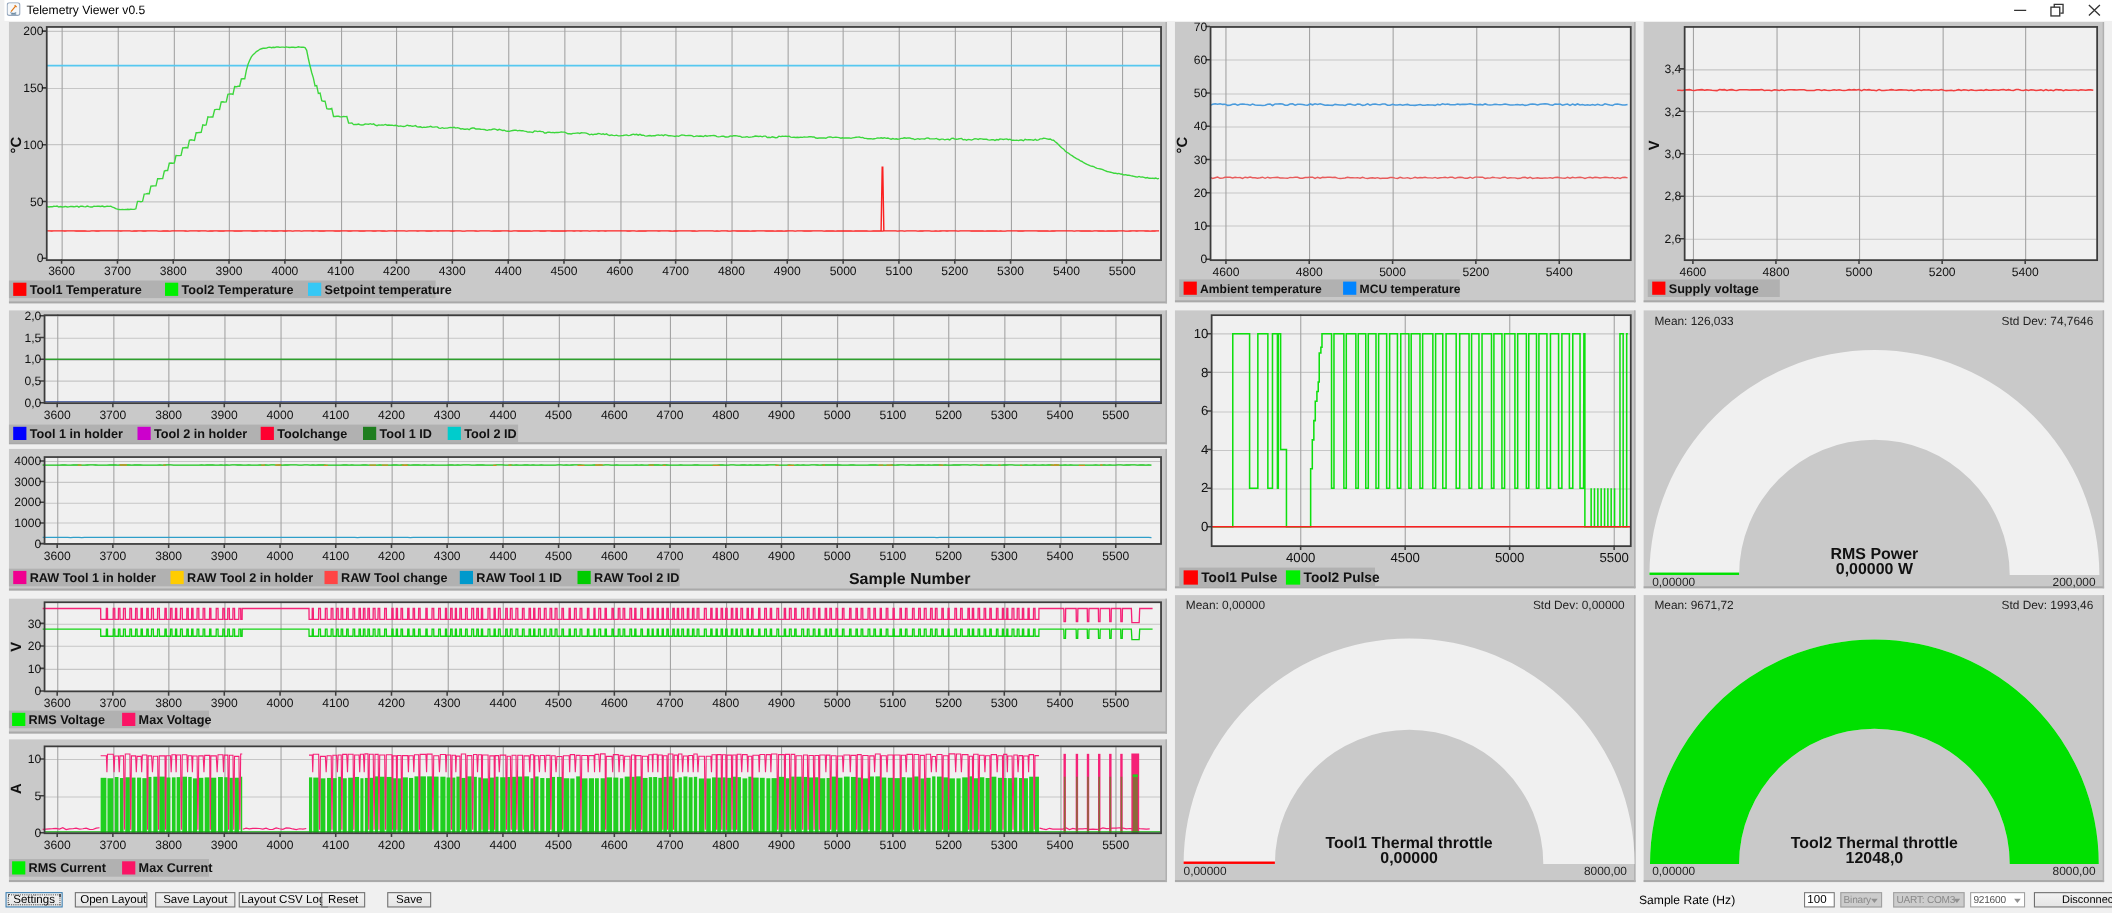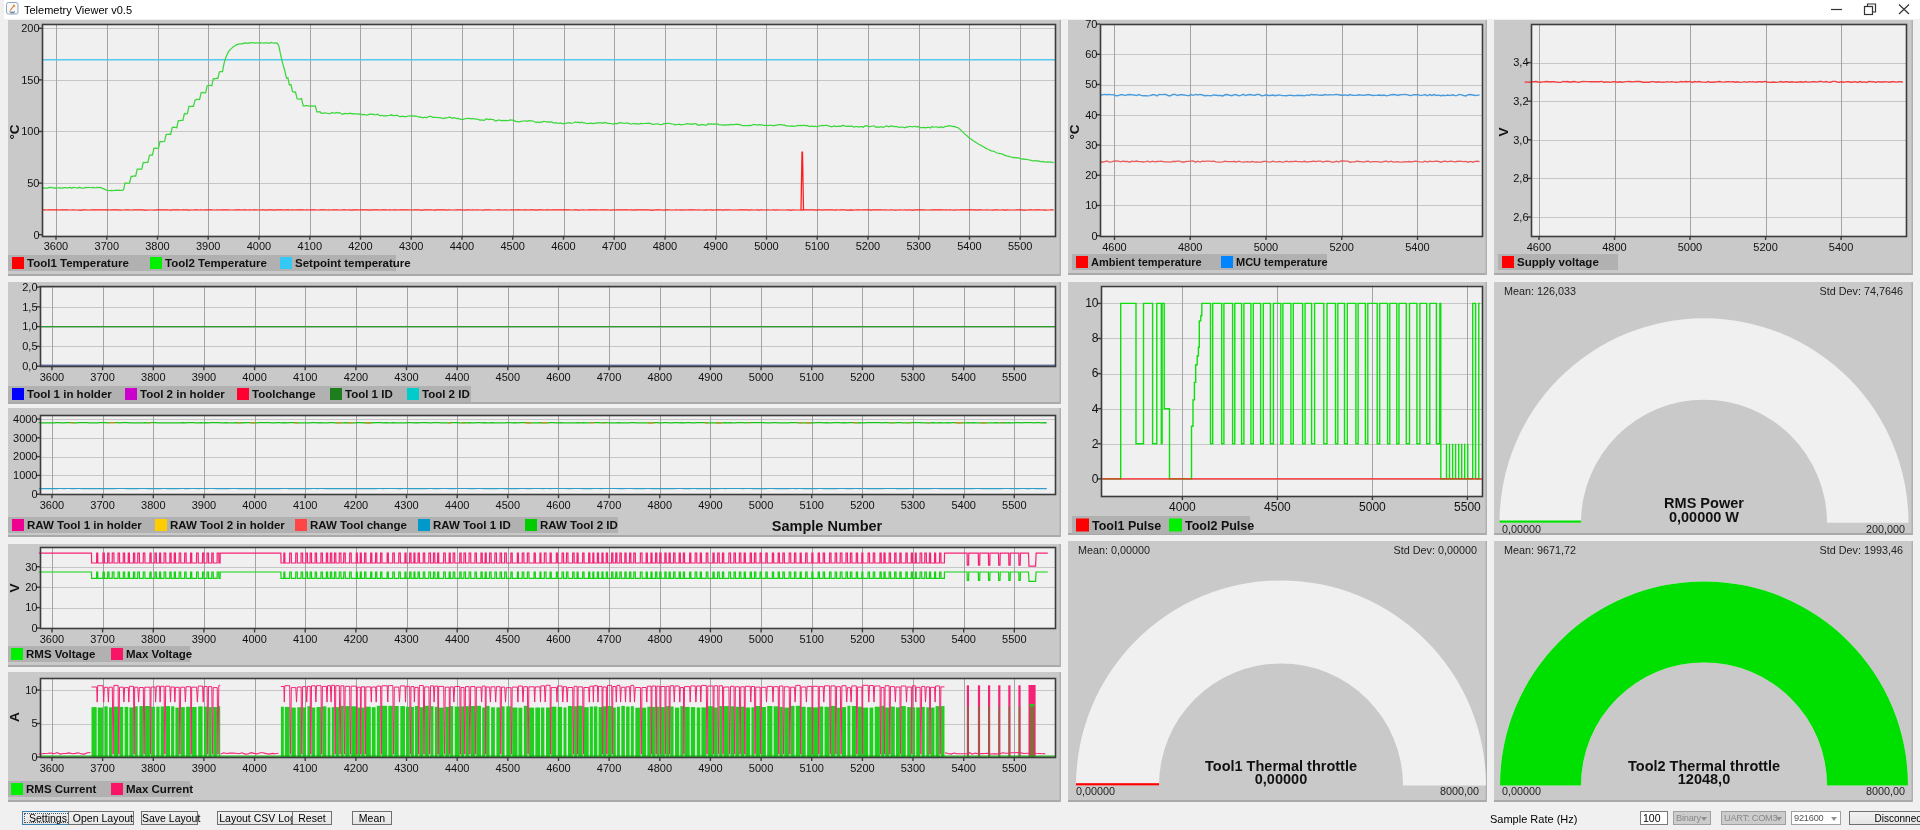--- a/index.html
+++ b/index.html
@@ -869,24 +869,24 @@
     <rect x="417.5" y="0" width="1.5" height="261" fill="#b0b0b0"></rect>
     <path d="M6 244.4A204 204 0 0 1 414 244.4L333 244.4A123 123 0 0 0 87 244.4Z" fill="#f0f0f0"></path>
     <path d="M6 244.4A204 204 0 0 1 414 244.4L333 244.4A123 123 0 0 0 87 244.4Z" fill="#00e000"></path>
     <text x="10" y="13" font-size="10.8" fill="#222">Mean: 9671,72</text>
     <text x="409" y="13" font-size="10.8" fill="#222" text-anchor="end">Std Dev: 1993,46</text>
     <text x="210" y="229.9" font-size="14.5" font-weight="bold" fill="#111" text-anchor="middle">Tool2 Thermal throttle</text>
     <text x="210" y="243.4" font-size="14.5" font-weight="bold" fill="#111" text-anchor="middle">12048,0</text>
     <text x="8" y="254.4" font-size="10.8" fill="#222">0,00000</text>
     <text x="411" y="254.4" font-size="10.8" fill="#222" text-anchor="end">8000,00</text>
   </svg>
-<div style="position:absolute;left:22px;top:811px;width:52px;height:14px;background:linear-gradient(#f2f2f2,#e5e5e5);border:1px solid #3c7fb1;outline:1px dotted #555;outline-offset:-3px;white-space:nowrap;font-size:10.5px;text-align:center;line-height:13px;color:#000">Settings</div>
+<div style="position:absolute;left:5px;top:811px;width:52px;height:14px;background:linear-gradient(#f2f2f2,#e5e5e5);border:1px solid #3c7fb1;outline:1px dotted #555;outline-offset:-3px;white-space:nowrap;font-size:10.5px;text-align:center;line-height:13px;color:#000">Settings</div>
 <div style="position:absolute;left:68px;top:811px;width:66px;height:14px;background:linear-gradient(#f2f2f2,#e5e5e5);border:1px solid #707070;white-space:nowrap;font-size:10.5px;text-align:right;line-height:13px;color:#000">Open Layout</div>
-<div style="position:absolute;left:141px;top:811px;width:57px;height:14px;background:linear-gradient(#f2f2f2,#e5e5e5);border:1px solid #707070;white-space:nowrap;font-size:10.5px;text-align:center;line-height:13px;color:#000">Save Layout</div>
+<div style="position:absolute;left:141px;top:811px;width:73px;height:14px;background:linear-gradient(#f2f2f2,#e5e5e5);border:1px solid #707070;white-space:nowrap;font-size:10.5px;text-align:center;line-height:13px;color:#000">Save Layout</div>
 <div style="position:absolute;left:217px;top:811px;width:81px;height:14px;background:linear-gradient(#f2f2f2,#e5e5e5);border:1px solid #707070;white-space:nowrap;font-size:10.5px;text-align:center;line-height:13px;color:#000">Layout CSV Log</div>
 <div style="position:absolute;left:292px;top:811px;width:40px;height:14px;background:linear-gradient(#f2f2f2,#e5e5e5);border:1px solid #707070;white-space:nowrap;font-size:10.5px;text-align:center;line-height:13px;color:#000">Reset</div>
-<div style="position:absolute;left:352px;top:811px;width:40px;height:14px;background:linear-gradient(#f2f2f2,#e5e5e5);border:1px solid #707070;white-space:nowrap;font-size:10.5px;text-align:center;line-height:13px;color:#000">Mean</div>
+<div style="position:absolute;left:352px;top:811px;width:40px;height:14px;background:linear-gradient(#f2f2f2,#e5e5e5);border:1px solid #707070;white-space:nowrap;font-size:10.5px;text-align:center;line-height:13px;color:#000">Save</div>
 <div style="position:absolute;left:1490px;top:813px;width:147px;text-align:left;font-size:11px;color:#000;white-space:nowrap">Sample Rate (Hz)</div>
 <div style="position:absolute;left:1640px;top:811px;width:28px;height:14px;background:#fff;border:1px solid #7a7a7a;font-size:10.5px;padding-left:2px;line-height:13px;color:#000">100</div>
 <div style="position:absolute;left:1673px;top:811px;width:38px;height:14px;background:#cccccc;border:1px solid #a0a0a0;font-size:9.2px;letter-spacing:-0.2px;padding-left:2px;line-height:13px;color:#8a8a8a;white-space:nowrap;overflow:hidden">Binary<span style="position:absolute;right:3px;top:5px;width:0;height:0;border-left:3px solid transparent;border-right:3px solid transparent;border-top:4px solid #909090"></span></div>
 <div style="position:absolute;left:1721px;top:811px;width:65px;height:14px;background:#cccccc;border:1px solid #a0a0a0;font-size:9.2px;letter-spacing:-0.2px;padding-left:2px;line-height:13px;color:#8a8a8a;white-space:nowrap;overflow:hidden">UART: COM3<span style="position:absolute;right:3px;top:5px;width:0;height:0;border-left:3px solid transparent;border-right:3px solid transparent;border-top:4px solid #909090"></span></div>
 <div style="position:absolute;left:1791px;top:811px;width:50px;height:14px;background:#ffffff;border:1px solid #a0a0a0;font-size:9.2px;letter-spacing:-0.2px;padding-left:2px;line-height:13px;color:#555;white-space:nowrap;overflow:hidden">921600<span style="position:absolute;right:3px;top:5px;width:0;height:0;border-left:3px solid transparent;border-right:3px solid transparent;border-top:4px solid #909090"></span></div>
 <div style="position:absolute;left:1849px;top:811px;width:76px;height:14px;background:linear-gradient(#f2f2f2,#e5e5e5);border:1px solid #707070;white-space:nowrap;font-size:10px;text-align:right;line-height:13px;color:#000">Disconnect</div>
 
 </body></html>

